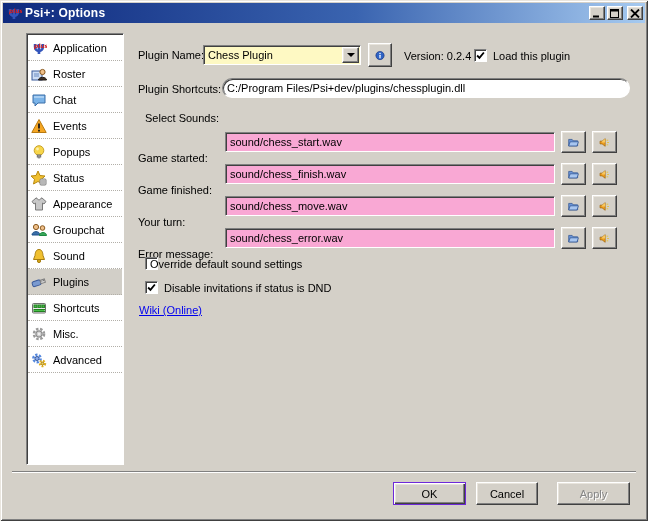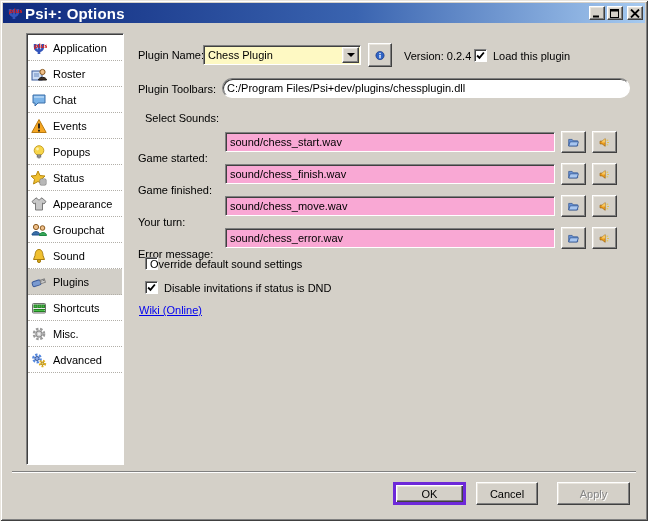--- a/index.html
+++ b/index.html
@@ -17,21 +17,21 @@
     overflow:hidden;
   }
   
   .titlebar {
     position:absolute; left:3px; top:3px; right:3px; height:20px;
     background:linear-gradient(to right,#0f2a7e,#3a64b0 55%,#a6caf0);
     display:flex; align-items:center; padding:0 2px;
   }
   .titlebar .app-icon { width:16px; height:16px; margin:0 3px 0 1px; flex:0 0 auto; }
   .titlebar .title {
-    color:#fff; font-weight:bold; font-size:15px; flex:1 1 auto;
+    color:#fff; font-weight:bold; font-size:12px; flex:1 1 auto;
     white-space:nowrap; overflow:hidden; letter-spacing:.2px;
   }
   .win-btn {
     width:16px; height:14px; margin-left:2px;
     background:#d4d0c8;
     border:1px solid; border-color:#ffffff #404040 #404040 #ffffff;
     box-shadow: inset -1px -1px 0 #808080, inset 1px 1px 0 #e8e4dc;
     display:flex; align-items:center; justify-content:center;
     padding:0; cursor:default;
   }
@@ -115,21 +115,21 @@
   }
   .dlg-btn {
     position:absolute; top:482px; height:23px;
     background:#d4d0c8;
     border:1px solid; border-color:#ffffff #404040 #404040 #ffffff;
     box-shadow: inset -1px -1px 0 #808080, inset 1px 1px 0 #e8e4dc;
     font-family:inherit; font-size:11px; color:#000;
     display:flex; align-items:center; justify-content:center; cursor:default;
   }
   .dlg-btn.default {
-    border:3px solid #6d28d9;
+    border:1px solid #6d28d9;
     box-shadow: inset 1px 1px 0 #ffffff, inset -1px -1px 0 #404040,
                 inset -2px -2px 0 #808080, inset 2px 2px 0 #e8e4dc;
   }
   .dlg-btn.disabled { color:#868686; text-shadow:1px 1px 0 #fff; }
   .ok     { left:393px; width:73px; }
   .cancel { left:476px; width:62px; }
   .apply  { left:557px; width:73px; }
 </style>
 </head>
 <body>
@@ -312,21 +312,21 @@
       </svg>
   </button>
   <span class="label" style="left:404px; top:50px;">Version: 0.2.4</span>
   <span class="checkbox checked" style="left:474px; top:49px;">
     <svg viewBox="0 0 12 12">
         <polyline points="1.5,6 4.6,9.2 10.5,2" fill="none" stroke="#000" stroke-width="2.4"></polyline>
       </svg>
   </span>
   <span class="label" style="left:493px; top:50px;">Load this plugin</span>
 
-  <span class="label" style="left:138px; top:83px;">Plugin Toolbars:</span>
+  <span class="label" style="left:138px; top:83px;">Plugin Shortcuts:</span>
   <div class="field" style="left:222px; top:78px; width:408px;border-radius:10px;">C:/Program Files/Psi+dev/plugins/chessplugin.dll</div>
 
   <span class="label" style="left:145px; top:112px;">Select Sounds:</span>
   <div class="sounds-rows">
       <div class="sound-row">
     <span class="s-label">Game started:</span>
     <div class="s-field">sound/chess_start.wav</div>
     <button class="s-browse btn3d tool-btn" style="position:absolute;">
           <svg viewBox="0 0 16 16">
             <path d="M1 13 V3.5 h5 l1.5 2 H14 v7.5 z" fill="#6a94d8" stroke="#2a4e8e"></path>

